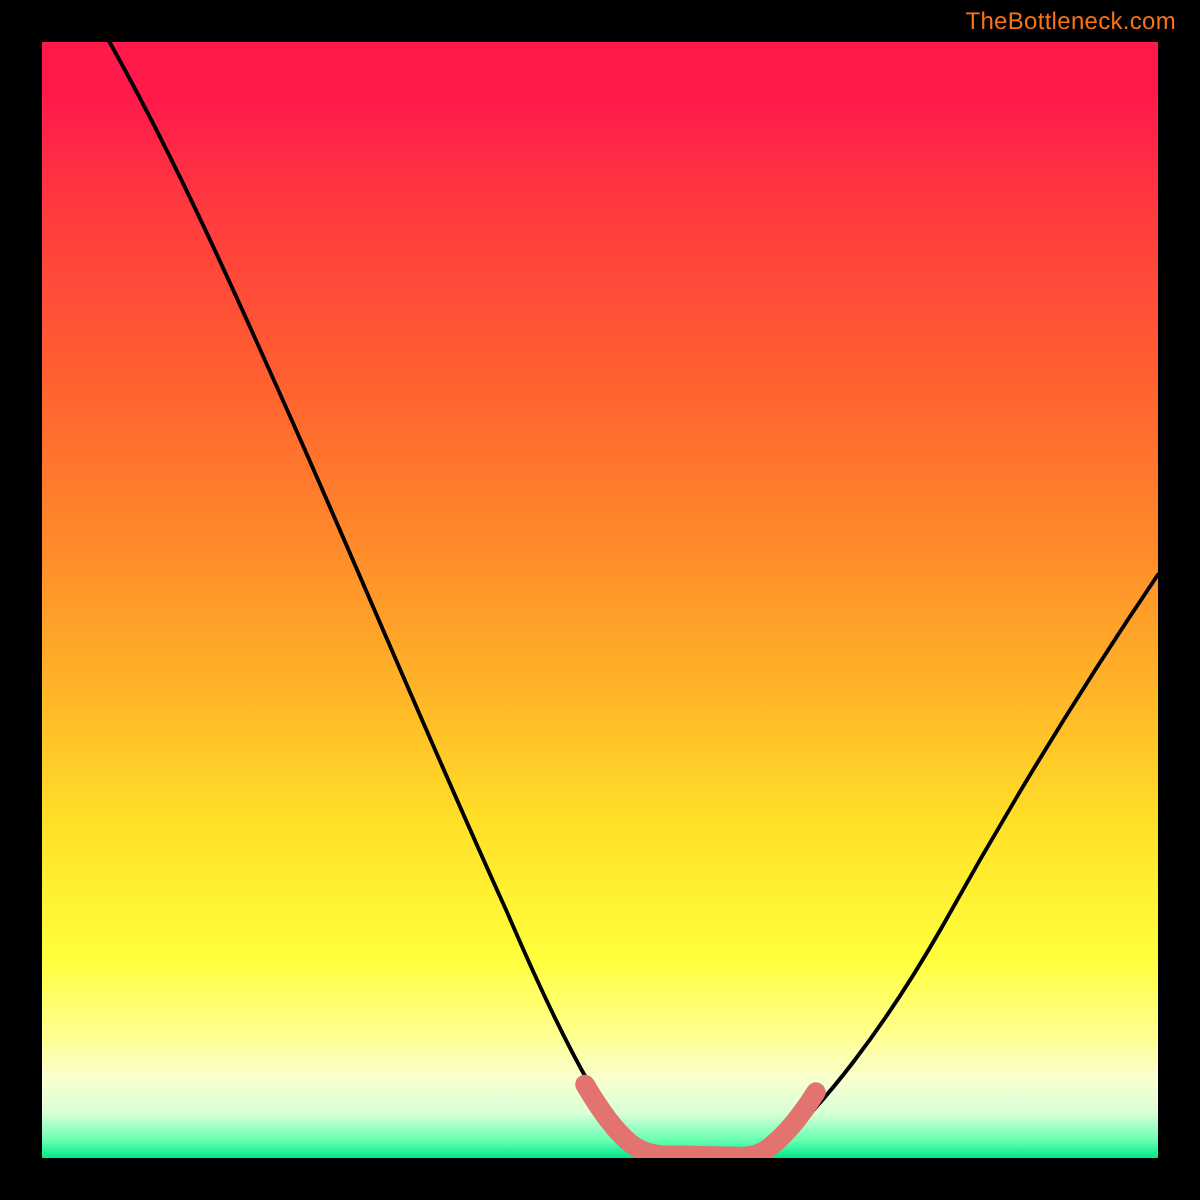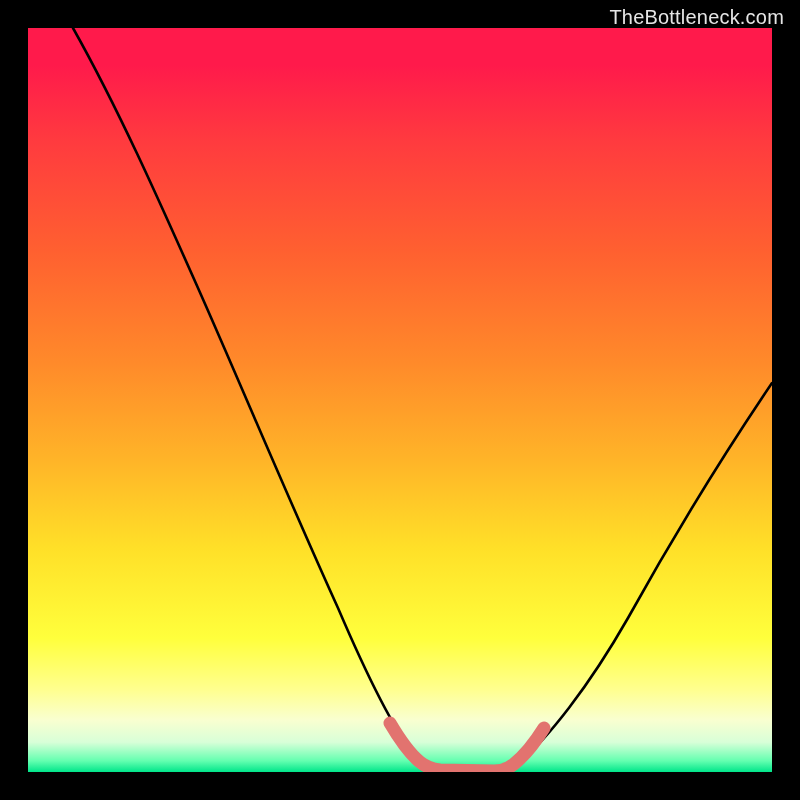--- a/index.html
+++ b/index.html
@@ -44,22 +44,22 @@
       #00e58a 100%);
   }
   .curve {
     position: absolute;
     inset: 0;
   }
   .watermark {
     position: absolute;
     top: 6px;
     right: 16px;
-    color: #e5e5e5;
-    font-size: 20px;
+    color: #f97316;
+    font-size: 16px;
     font-weight: 500;
     letter-spacing: 0.2px;
     user-select: none;
   }
 </style>
 </head>
 <body>
 
 <div class="frame">
 

